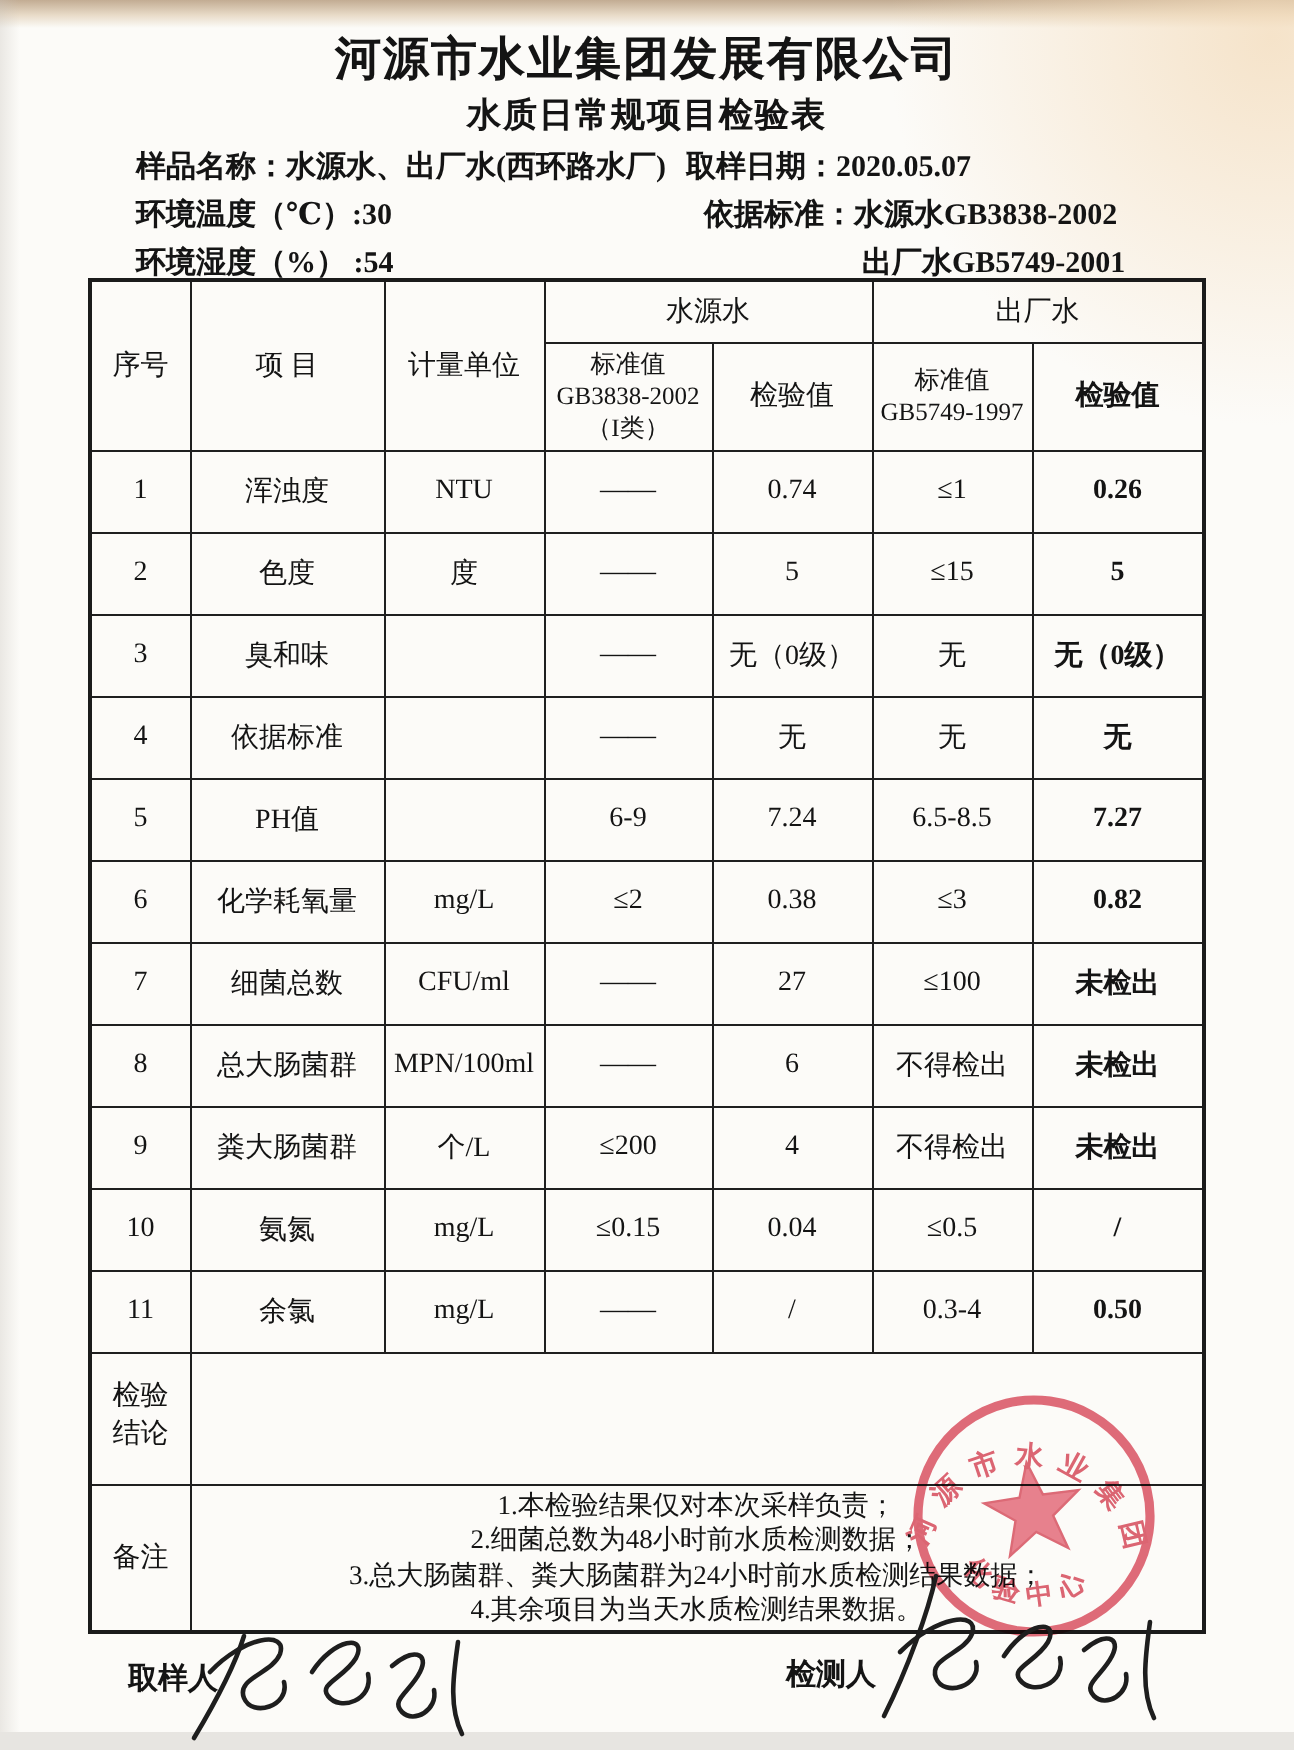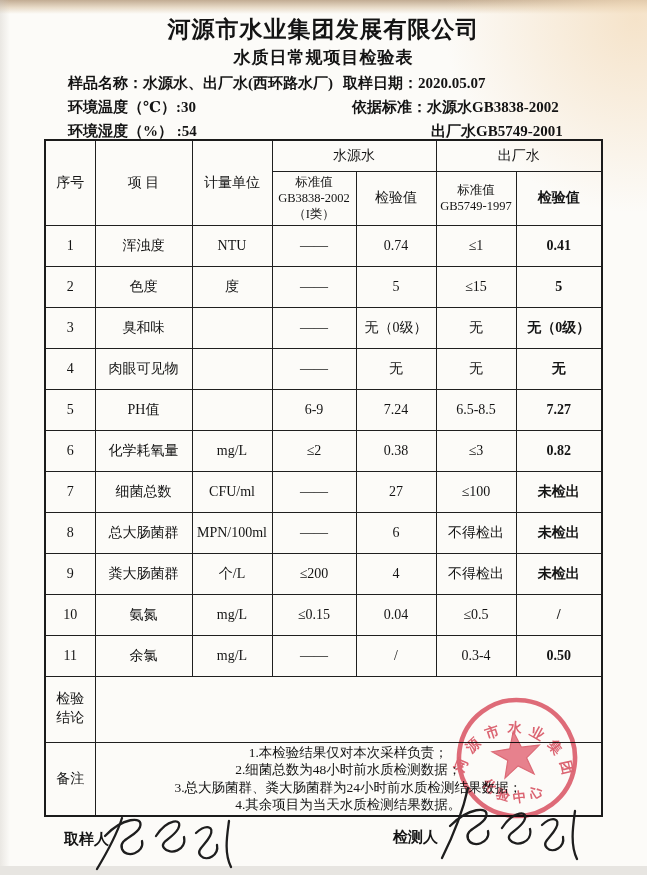--- a/index.html
+++ b/index.html
@@ -141,21 +141,21 @@
     </tr>
   </thead>
   <tbody>
       <tr class="datarow">
         <td>1</td>
         <td class="item-cell">浑浊度</td>
         <td>NTU</td>
         <td>——</td>
         <td>0.74</td>
         <td>≤1</td>
-        <td class="bold">0.41</td>
+        <td class="bold">0.26</td>
       </tr>
       <tr class="datarow">
         <td>2</td>
         <td class="item-cell">色度</td>
         <td>度</td>
         <td>——</td>
         <td>5</td>
         <td>≤15</td>
         <td class="bold">5</td>
       </tr>
@@ -163,21 +163,21 @@
         <td>3</td>
         <td class="item-cell">臭和味</td>
         <td></td>
         <td>——</td>
         <td>无（0级）</td>
         <td>无</td>
         <td class="bold">无（0级）</td>
       </tr>
       <tr class="datarow">
         <td>4</td>
-        <td class="item-cell">肉眼可见物</td>
+        <td class="item-cell">依据标准</td>
         <td></td>
         <td>——</td>
         <td>无</td>
         <td>无</td>
         <td class="bold">无</td>
       </tr>
       <tr class="datarow">
         <td>5</td>
         <td class="item-cell">PH值</td>
         <td></td>

